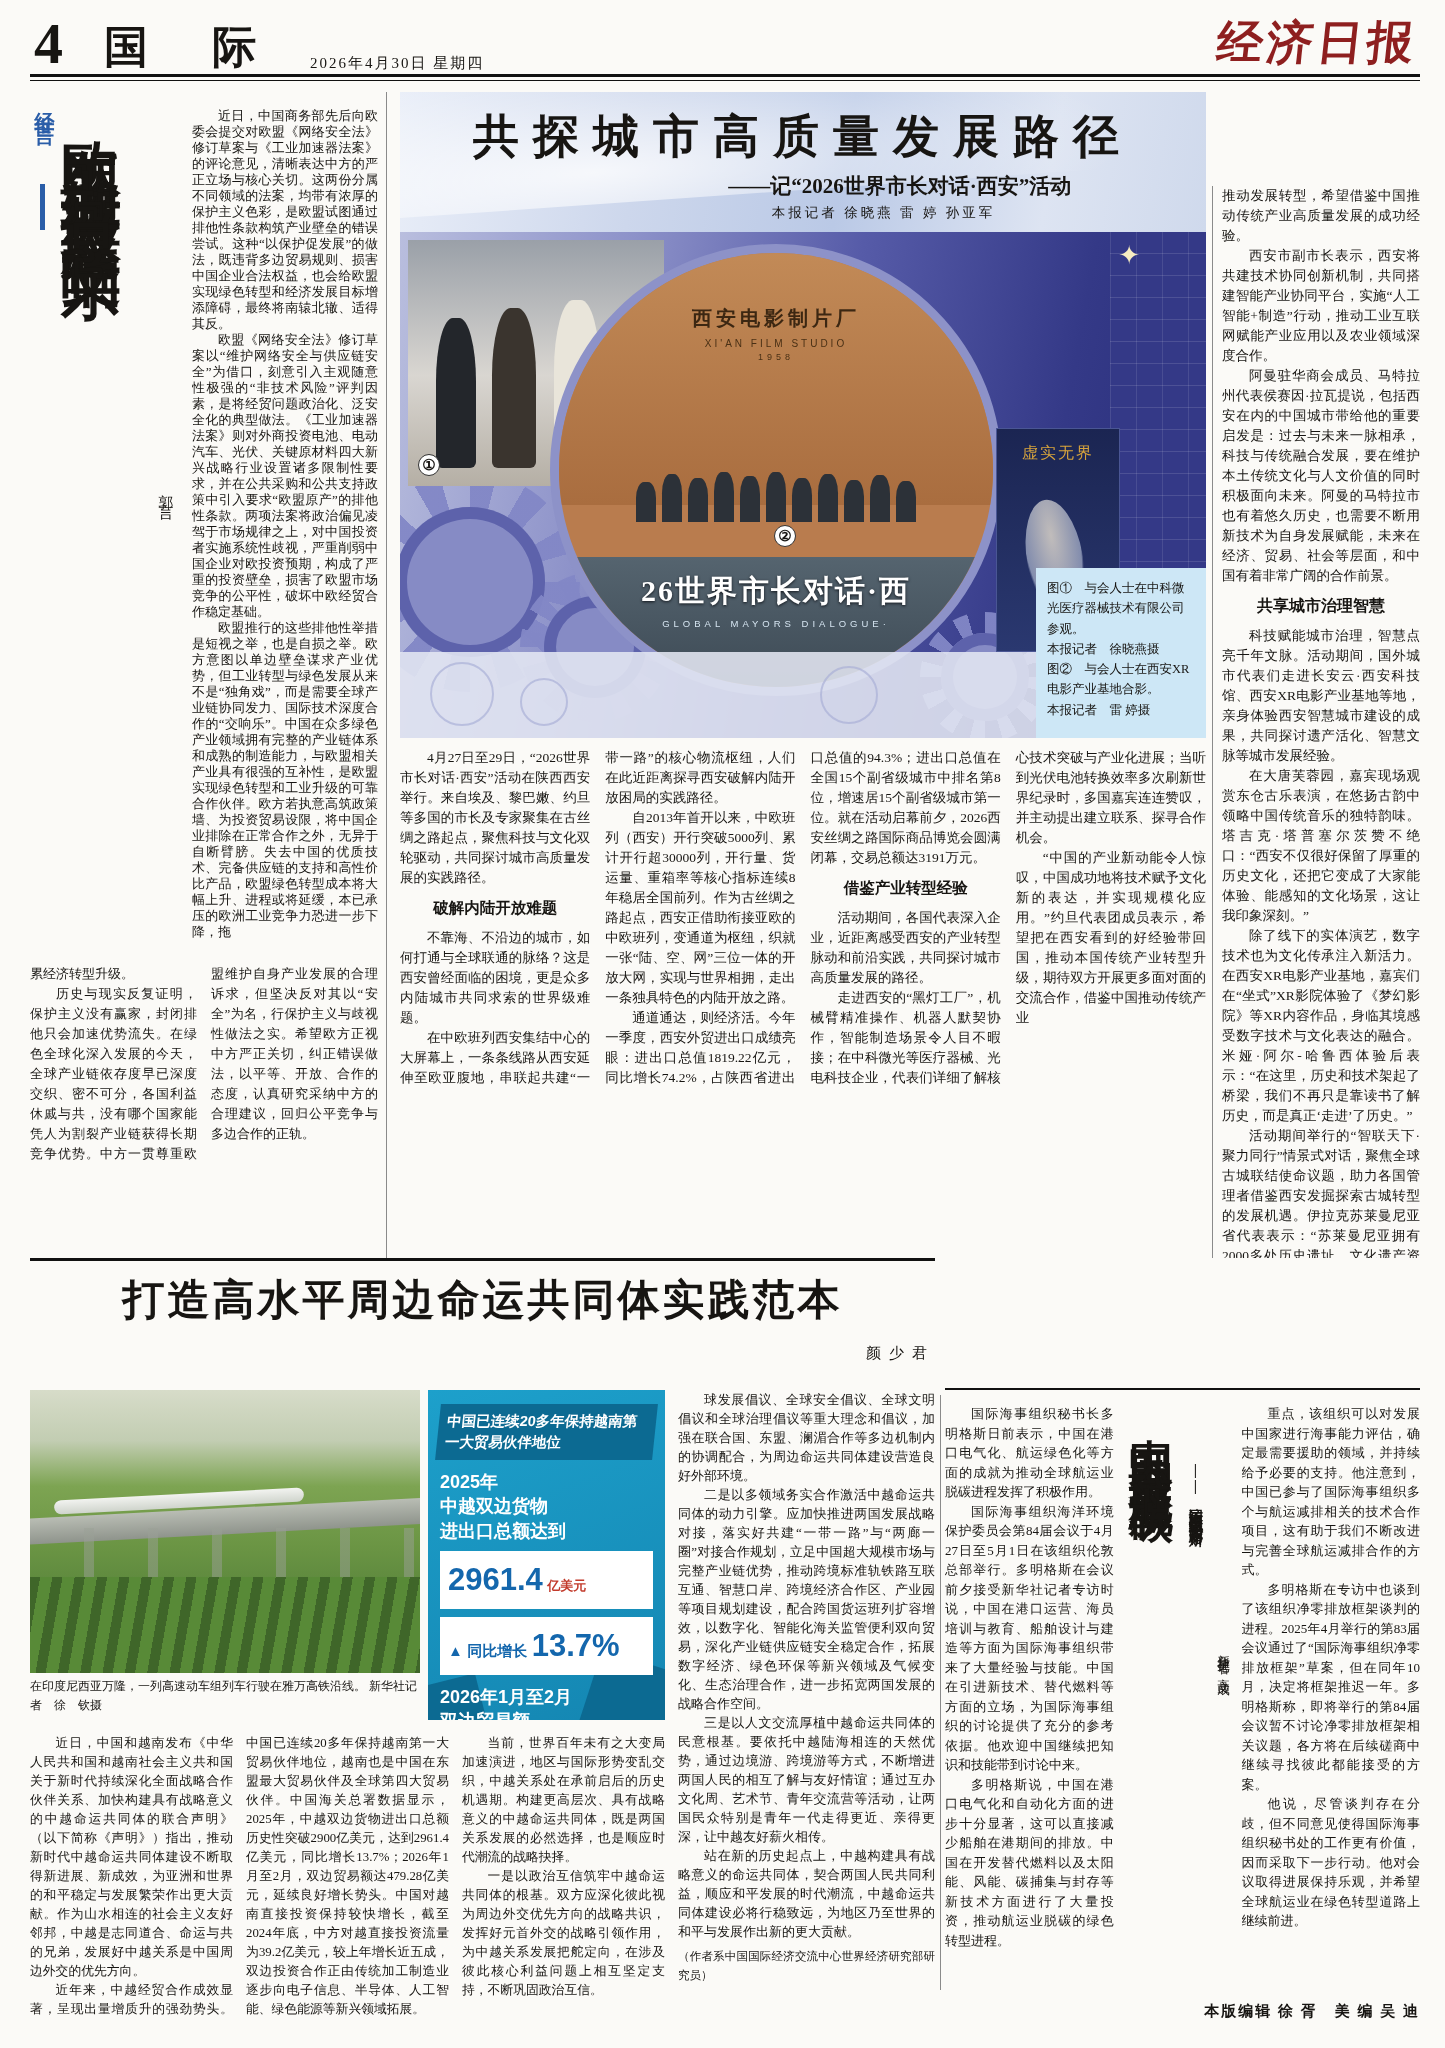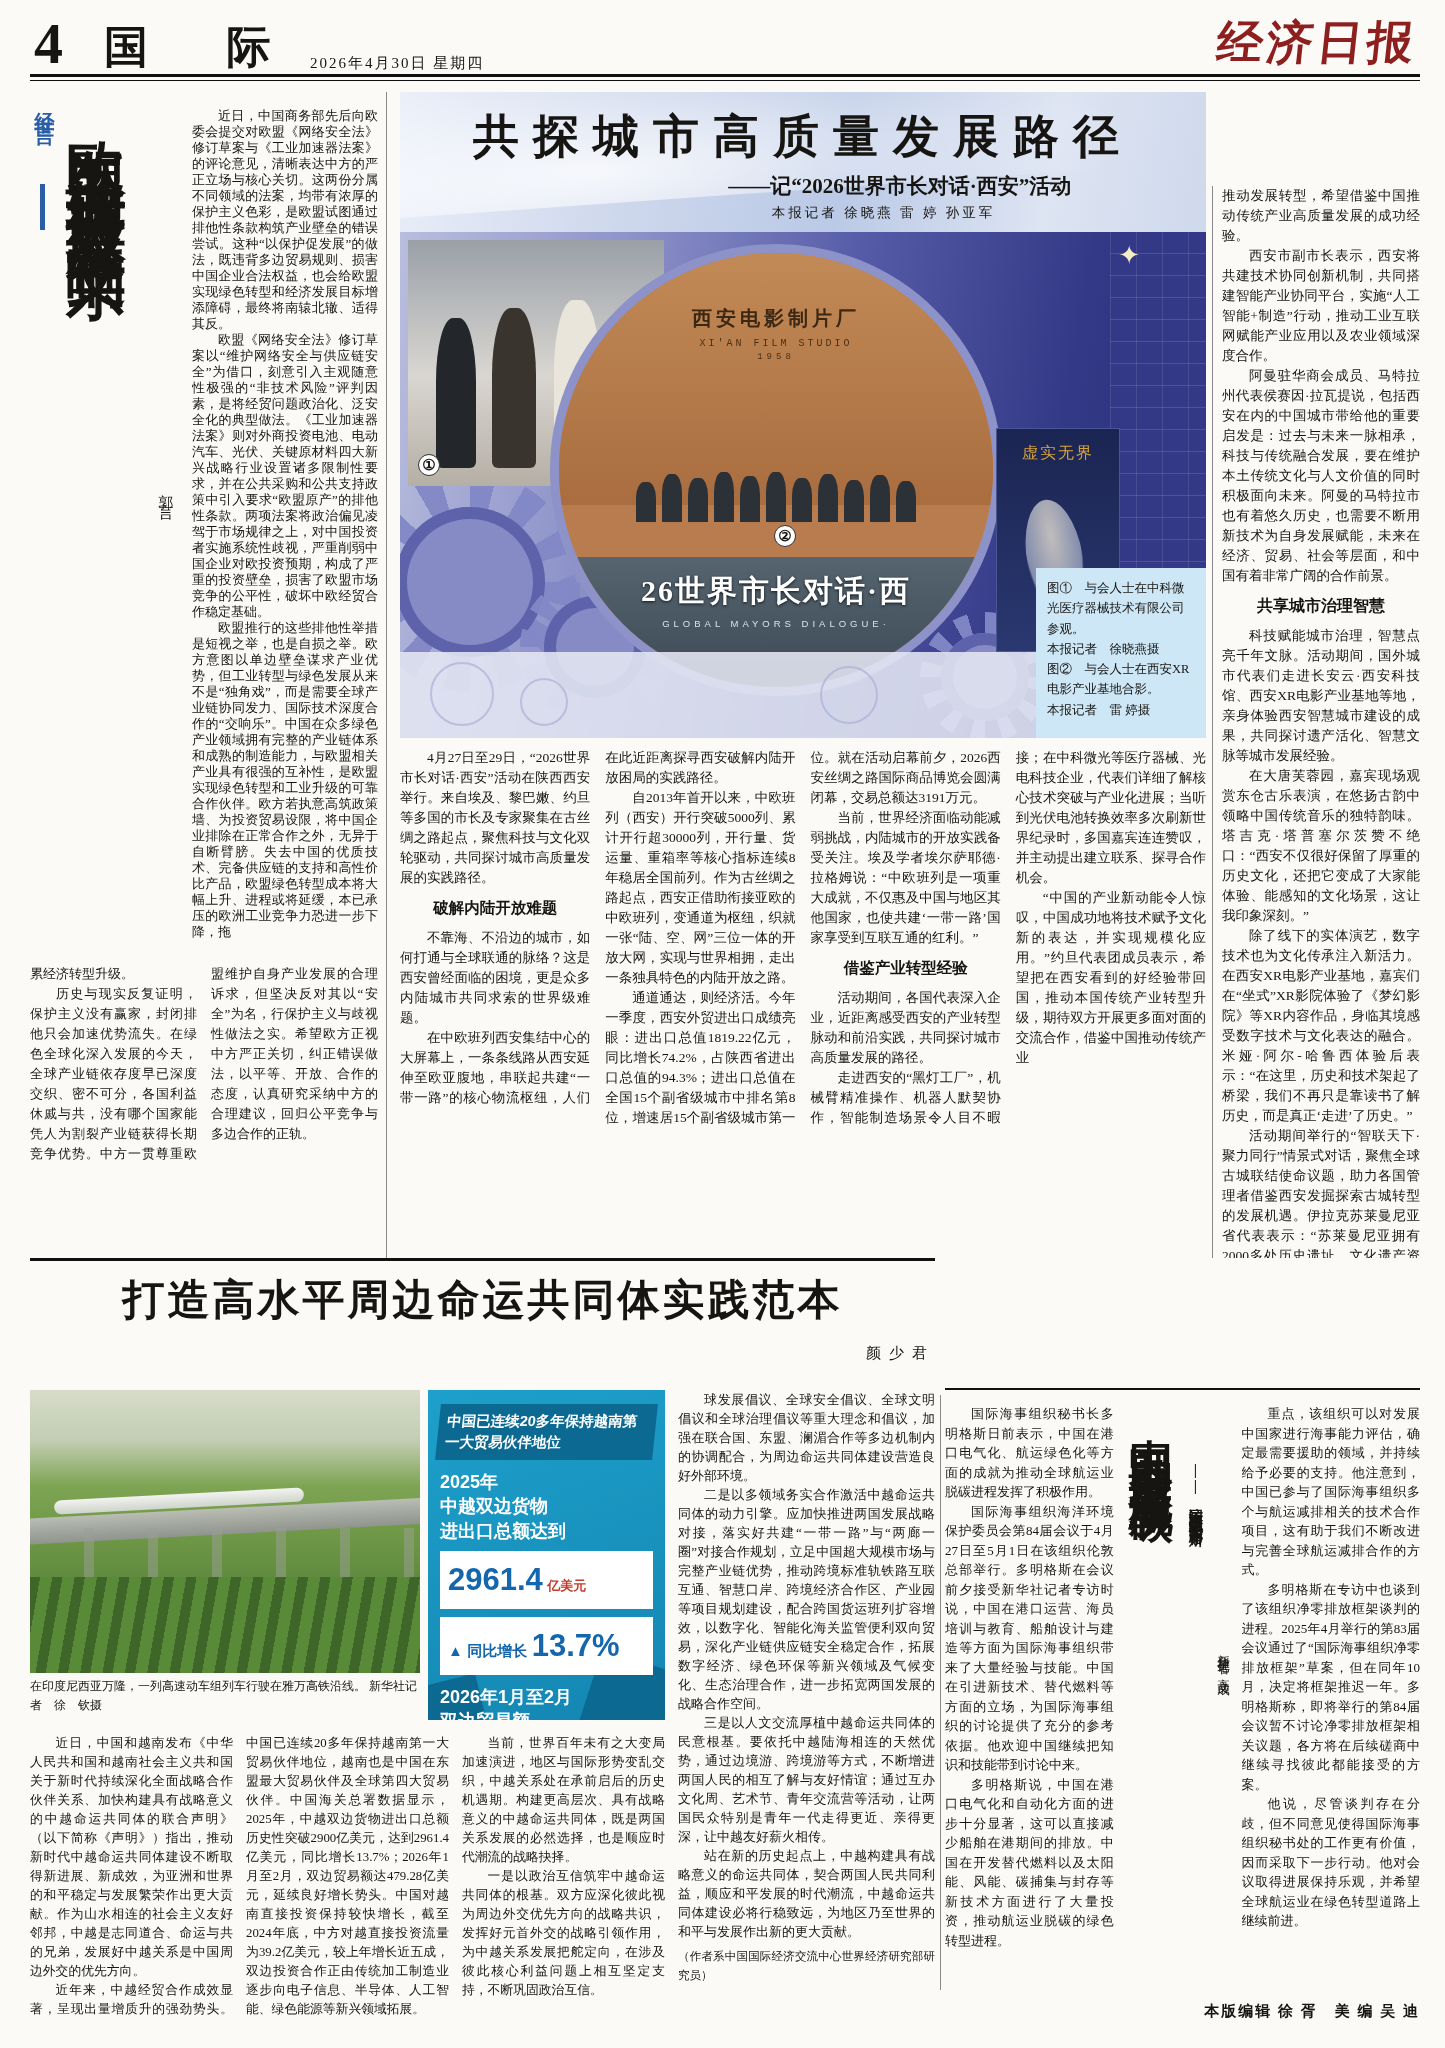--- a/index.html
+++ b/index.html
@@ -1,19 +1,19 @@
 <!DOCTYPE html>
 <html><head>
 <meta charset="utf-8">
 <style>
 *{margin:0;padding:0;box-sizing:border-box}
 html,body{width:1445px;background:#fbfaf7}
 body{height:2048px;position:relative;font-family:"Liberation Serif","DejaVu Serif",serif;color:#171512}
 .abs{position:absolute}
-.sans{font-family:Liberation Mono, monospace}
+.sans{font-family:Liberation Sans, sans-serif}
 .just{text-align:justify}
 .clip{overflow:hidden}
 p.ind{text-indent:2em}
 
 #pagenum{left:34px;top:10px;font-size:58px;font-weight:bold;font-family:"Liberation Serif",serif}
 #section{left:104px;top:18px;font-size:44px;font-weight:bold;letter-spacing:26px}
 #date{left:310px;top:54px;font-size:15px;letter-spacing:2px}
 #masthead{right:28px;top:12px;font-size:46px;font-weight:bold;color:#8e1f1f;font-family:"DejaVu Serif",serif;transform:skewX(-6deg);letter-spacing:4px}
 .hrule{left:30px;width:1390px;background:#111}
 
@@ -195,21 +195,20 @@
     </div>
   </div>
 
   <div id="mbody" class="just clip">
     <p class="ind">4月27日至29日，“2026世界市长对话·西安”活动在陕西西安举行。来自埃及、黎巴嫩、约旦等多国的市长及专家聚集在古丝绸之路起点，聚焦科技与文化双轮驱动，共同探讨城市高质量发展的实践路径。</p>
     <h4>破解内陆开放难题</h4>
     <p class="ind">不靠海、不沿边的城市，如何打通与全球联通的脉络？这是西安曾经面临的困境，更是众多内陆城市共同求索的世界级难题。</p>
     <p class="ind">在中欧班列西安集结中心的大屏幕上，一条条线路从西安延伸至欧亚腹地，串联起共建“一带一路”的核心物流枢纽，人们在此近距离探寻西安破解内陆开放困局的实践路径。</p>
     <p class="ind">自2013年首开以来，中欧班列（西安）开行突破5000列、累计开行超30000列，开行量、货运量、重箱率等核心指标连续8年稳居全国前列。作为古丝绸之路起点，西安正借助衔接亚欧的中欧班列，变通道为枢纽，织就一张“陆、空、网”三位一体的开放大网，实现与世界相拥，走出一条独具特色的内陆开放之路。</p>
     <p class="ind">通道通达，则经济活。今年一季度，西安外贸进出口成绩亮眼：进出口总值1819.22亿元，同比增长74.2%，占陕西省进出口总值的94.3%；进出口总值在全国15个副省级城市中排名第8位，增速居15个副省级城市第一位。就在活动启幕前夕，2026西安丝绸之路国际商品博览会圆满闭幕，交易总额达3191万元。</p>
-    <p class="ind">当前，世界经济面临动能减弱挑战，内陆城市的开放实践备受关注。埃及学者埃尔萨耶德·拉格姆说：“中欧班列是一项重大成就，不仅惠及中国与地区其他国家，也使共建‘一带一路’国家享受到互联互通的红利。”</p>
     <h4>借鉴产业转型经验</h4>
     <p class="ind">活动期间，各国代表深入企业，近距离感受西安的产业转型脉动和前沿实践，共同探讨城市高质量发展的路径。</p>
     <p class="ind">走进西安的“黑灯工厂”，机械臂精准操作、机器人默契协作，智能制造场景令人目不暇接；在中科微光等医疗器械、光电科技企业，代表们详细了解核心技术突破与产业化进展；当听到光伏电池转换效率多次刷新世界纪录时，多国嘉宾连连赞叹，并主动提出建立联系、探寻合作机会。</p>
     <p class="ind">“中国的产业新动能令人惊叹，中国成功地将技术赋予文化新的表达，并实现规模化应用。”约旦代表团成员表示，希望把在西安看到的好经验带回国，推动本国传统产业转型升级，期待双方开展更多面对面的交流合作，借鉴中国推动传统产业</p>
   </div>
 </div>
 
 <div class="abs vrule" style="left:1212px;top:186px;height:1072px"></div>
 
 <div class="abs just clip" id="rightcol">

